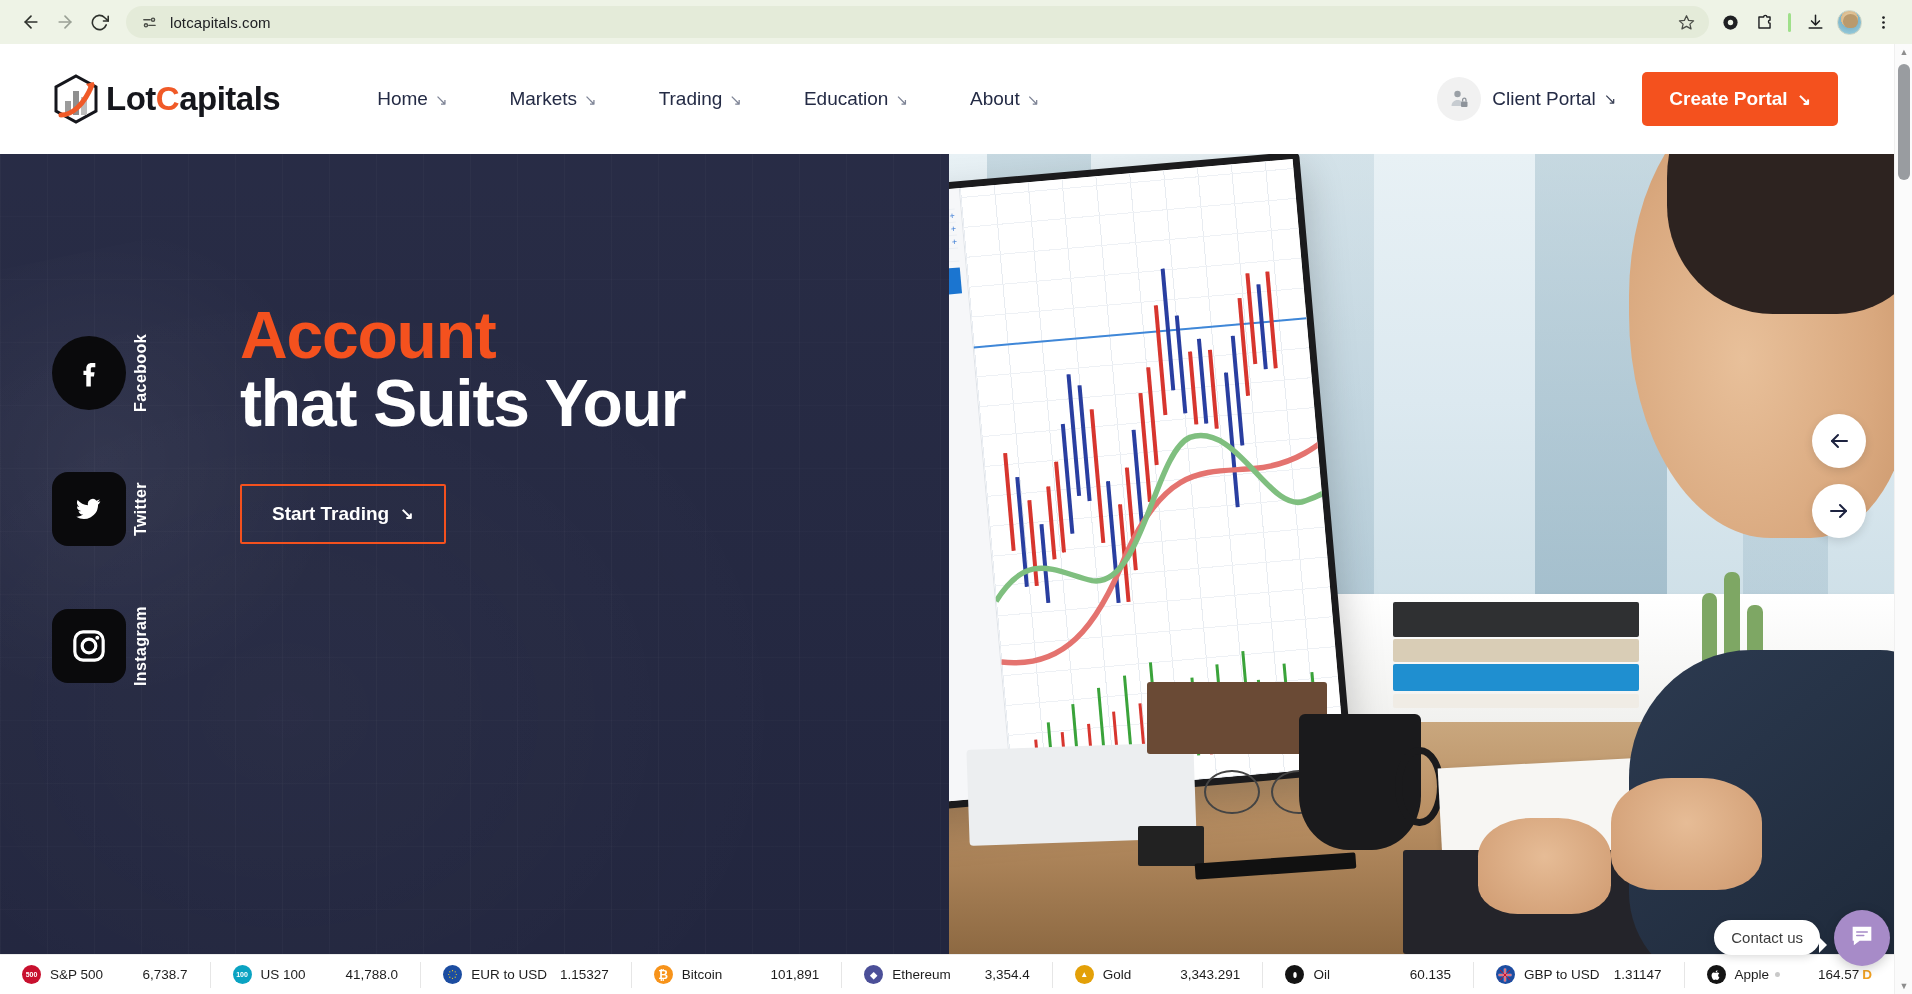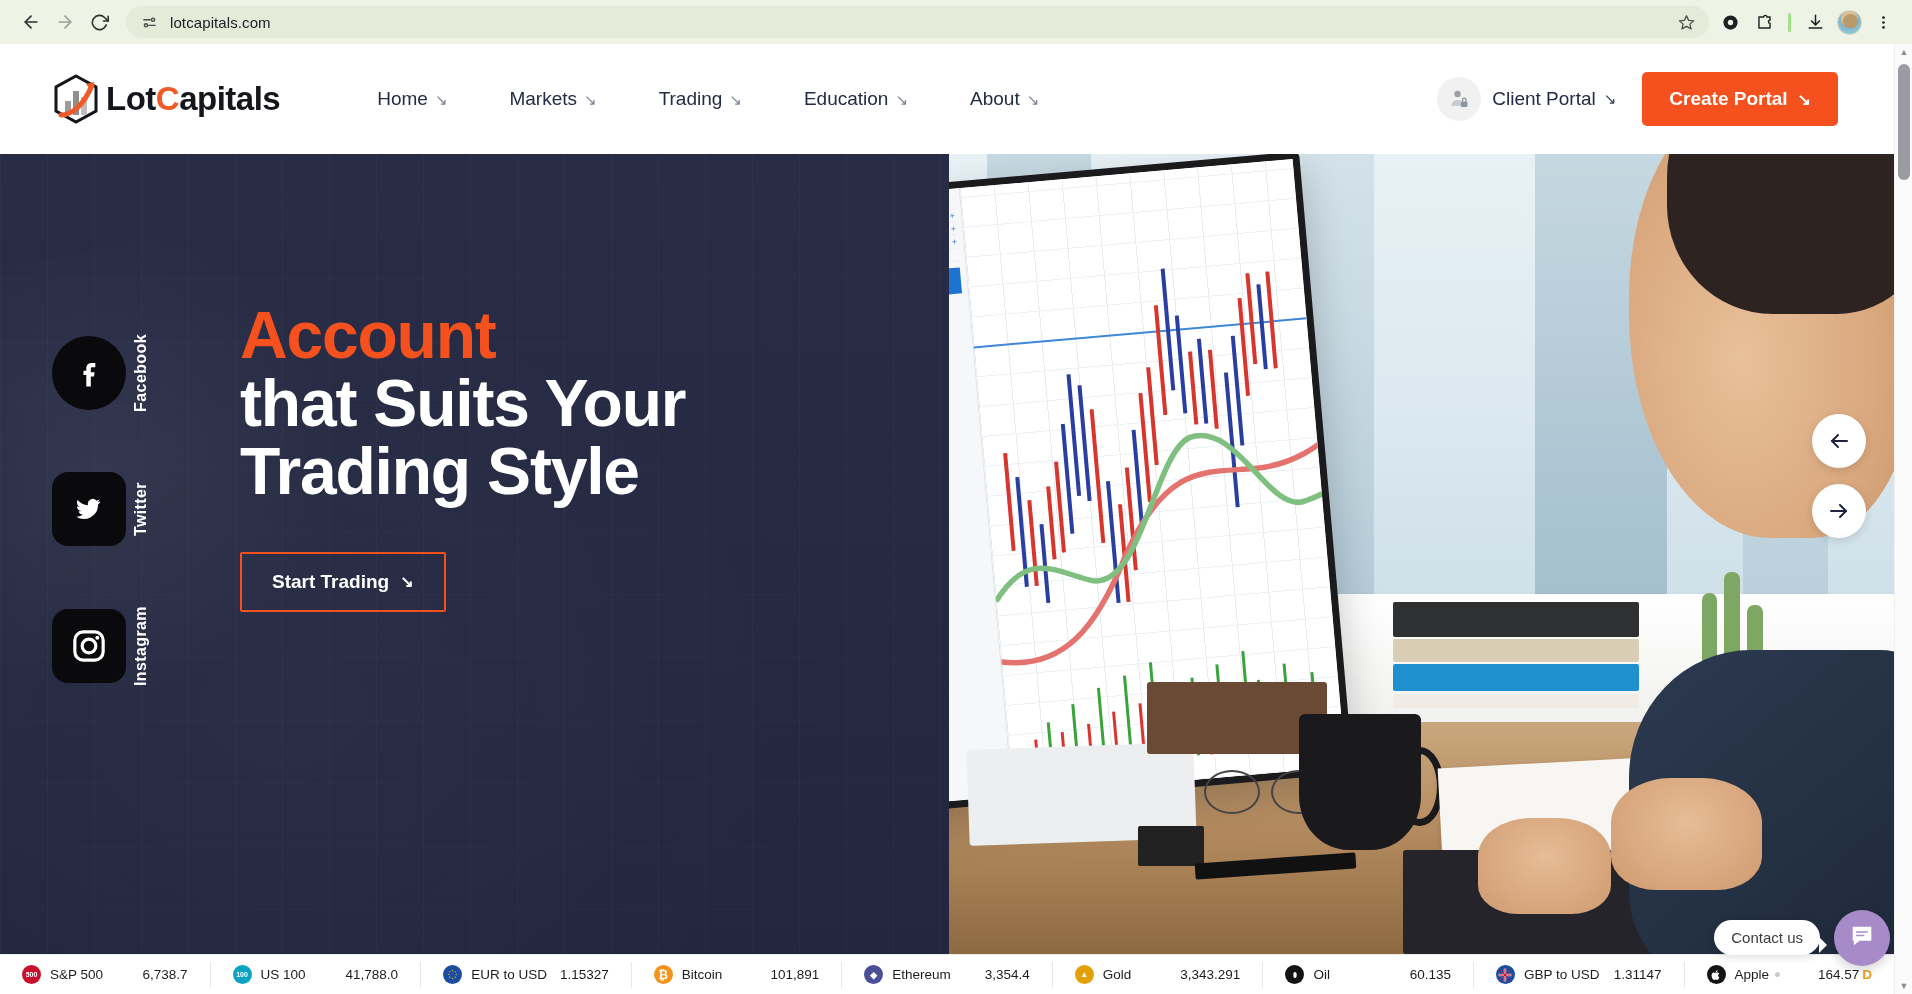--- a/index.html
+++ b/index.html
@@ -617,21 +617,20 @@
           </svg>
       </span>
       <span class="social-label">Instagram</span>
     </div>
   </div>
 
   <div class="hero-copy">
     <h1 class="hero-h1">
       <span class="accent l1">Account</span>
       <span class="l2">that Suits Your</span>
-      <span class="l3">Trading Style</span>
     </h1>
     <button class="ghost-btn">
       <span>Start Trading</span>
       <span class="arrow">↘</span>
     </button>
   </div>
 
   <div class="hero-right">
     <div class="photo">
       <div class="win-sky"></div>

